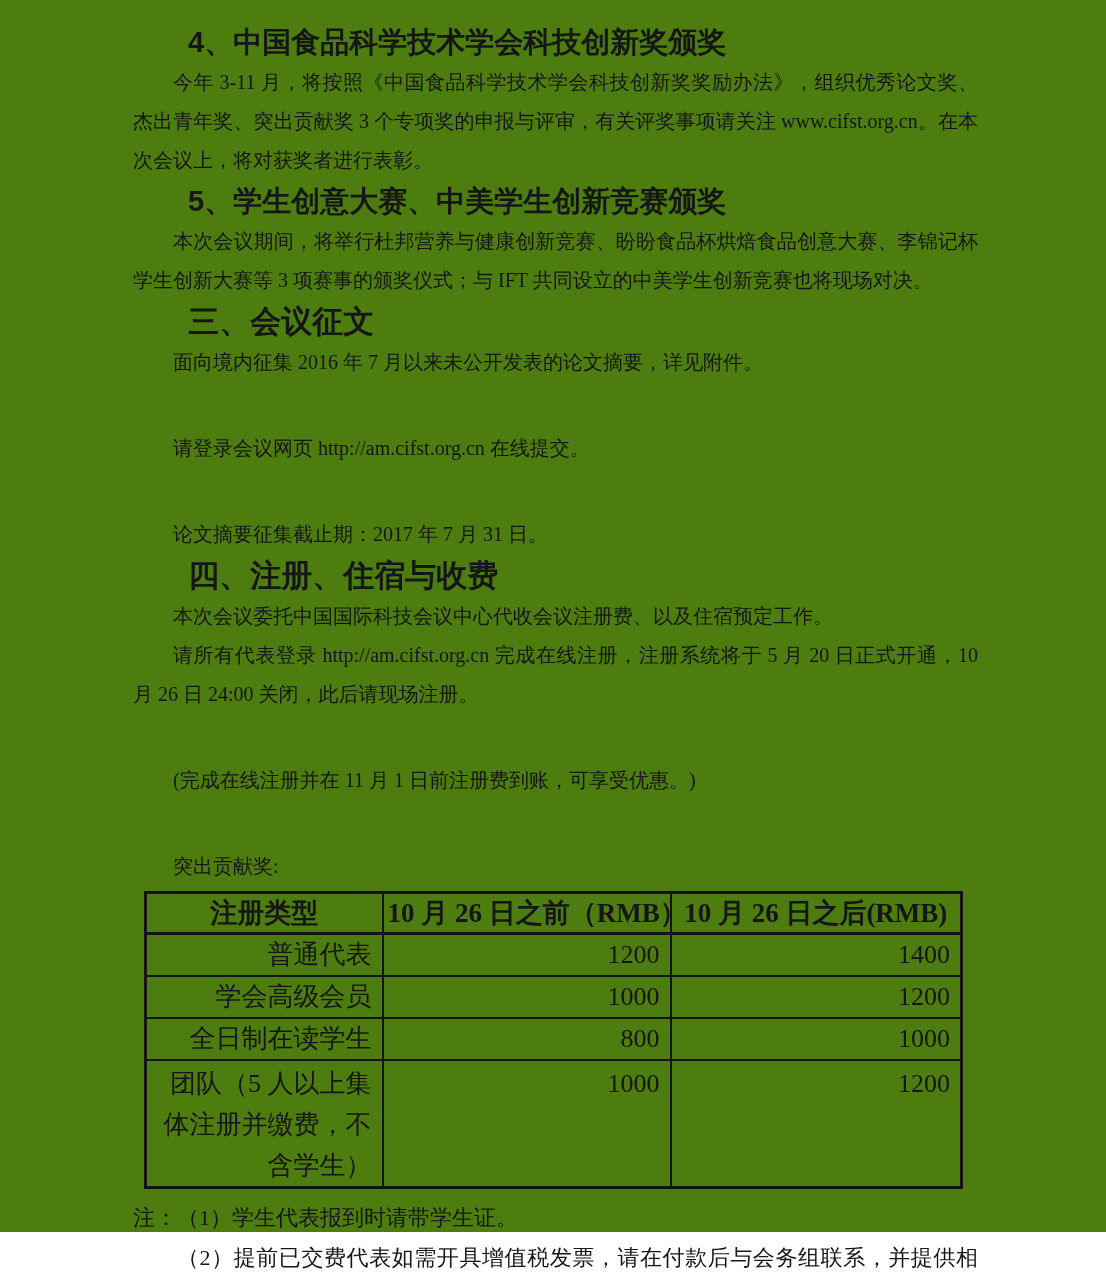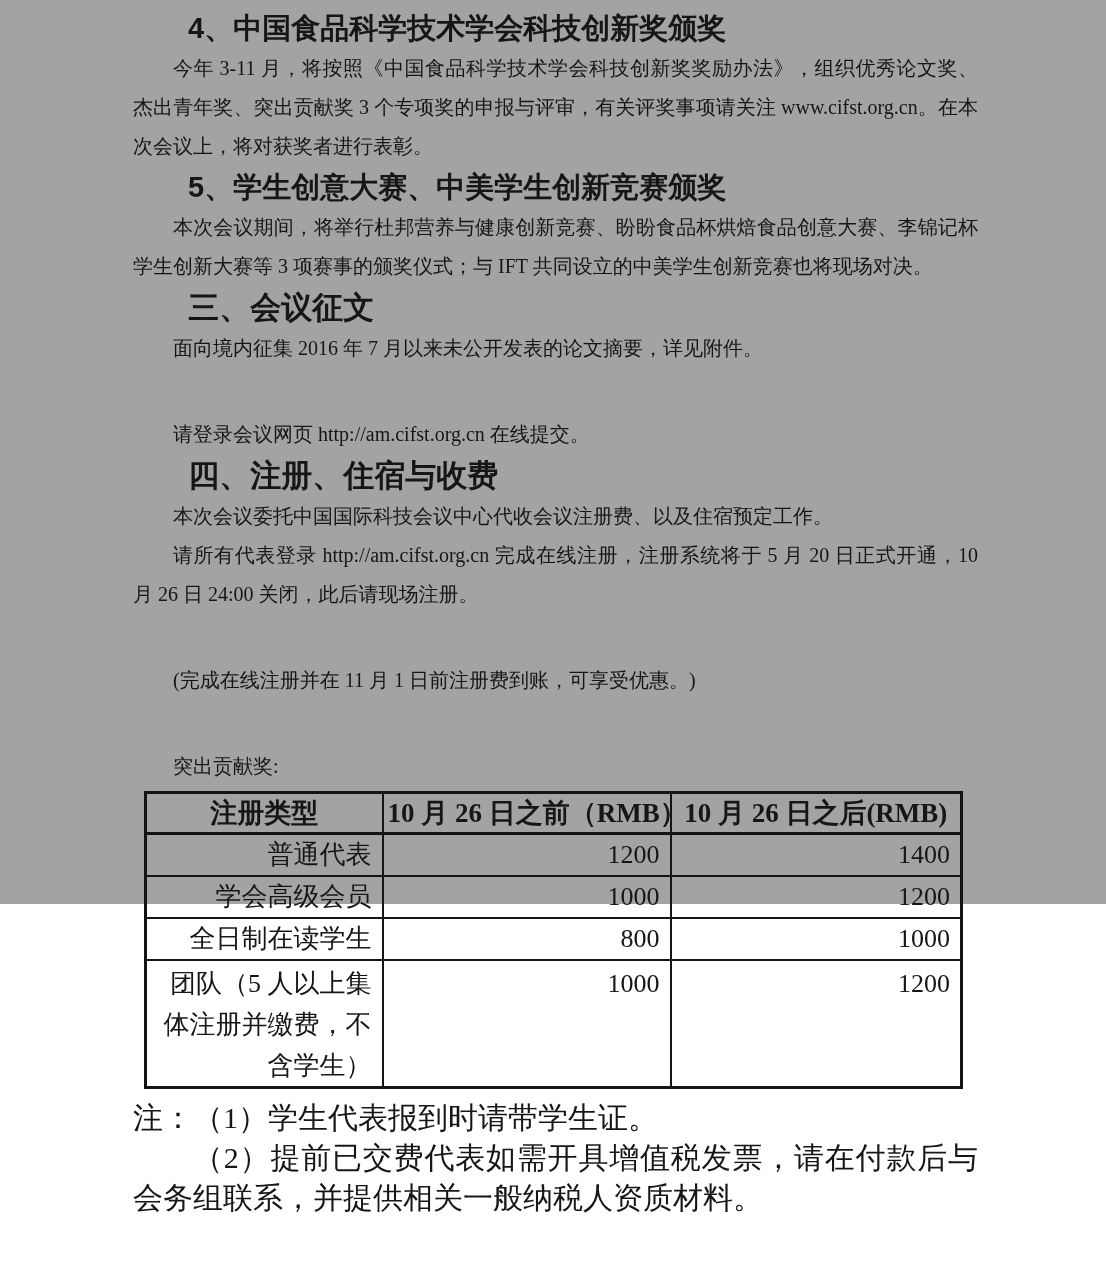--- a/index.html
+++ b/index.html
@@ -11,23 +11,23 @@
     width: 1106px;
     height: 1280px;
     overflow: hidden;
     color: #161616;
     font-family: "Liberation Serif", "DejaVu Serif", serif;
     -webkit-font-smoothing: antialiased;
   }
   .page {
     box-sizing: border-box;
     width: 1106px;
-    height: 904px;
-    padding: 7px 128px 0 133px;
-    background: #a3a3a3;
+    height: 1232px;
+    padding: 21px 128px 0 133px;
+    background: #4d7c0f;
   }
   
   .h-sub {
     margin: 0;
     font-family: "Liberation Sans", "DejaVu Sans", sans-serif;
     font-weight: 700;
     font-size: 29px;
     line-height: 42px;
     text-indent: 1.9em;
     white-space: nowrap;
@@ -85,41 +85,42 @@
   }
   table.fee tbody tr.tall td {
     height: 82px;
     vertical-align: top;
     padding-top: 2px;
     line-height: 41px;
   }
   
   .note {
     margin: 0;
-    font-size: 30px;
+    font-size: 22px;
     line-height: 40px;
     text-align: justify;
   }
   .note.first { margin-top: 9px; text-indent: 0; }
   .note.indent { text-indent: 2em; }
 </style>
 </head>
 <body>
 
 <div class="page">
 
   <h3 class="h-sub">4、中国食品科学技术学会科技创新奖颁奖</h3>
   <p class="para">今年 3-11 月，将按照《中国食品科学技术学会科技创新奖奖励办法》，组织优秀论文奖、杰出青年奖、突出贡献奖 3 个专项奖的申报与评审，有关评奖事项请关注 www.cifst.org.cn。在本次会议上，将对获奖者进行表彰。</p>
 
   <h3 class="h-sub">5、学生创意大赛、中美学生创新竞赛颁奖</h3>
   <p class="para">本次会议期间，将举行杜邦营养与健康创新竞赛、盼盼食品杯烘焙食品创意大赛、李锦记杯学生创新大赛等 3 项赛事的颁奖仪式；与 IFT 共同设立的中美学生创新竞赛也将现场对决。</p>
 
   <h2 class="h-sec">三、会议征文</h2>
   <p class="para">面向境内征集 2016 年 7 月以来未公开发表的论文摘要，详见附件。</p>
   <p class="para no-justify">请登录会议网页 http://am.cifst.org.cn 在线提交。</p>
+  <p class="para no-justify">论文摘要征集截止期：2017 年 7 月 31 日。</p>
 
   <h2 class="h-sec">四、注册、住宿与收费</h2>
   <p class="para">本次会议委托中国国际科技会议中心代收会议注册费、以及住宿预定工作。</p>
 
   <p class="para">请所有代表登录 http://am.cifst.org.cn 完成在线注册，注册系统将于 5 月 20 日正式开通，10 月 26 日 24:00 关闭，此后请现场注册。</p>
   <p class="para no-justify">(完成在线注册并在 11 月 1 日前注册费到账，可享受优惠。)</p>
   <p class="para no-justify">突出贡献奖:</p>
 
   <table class="fee">
     <colgroup>

